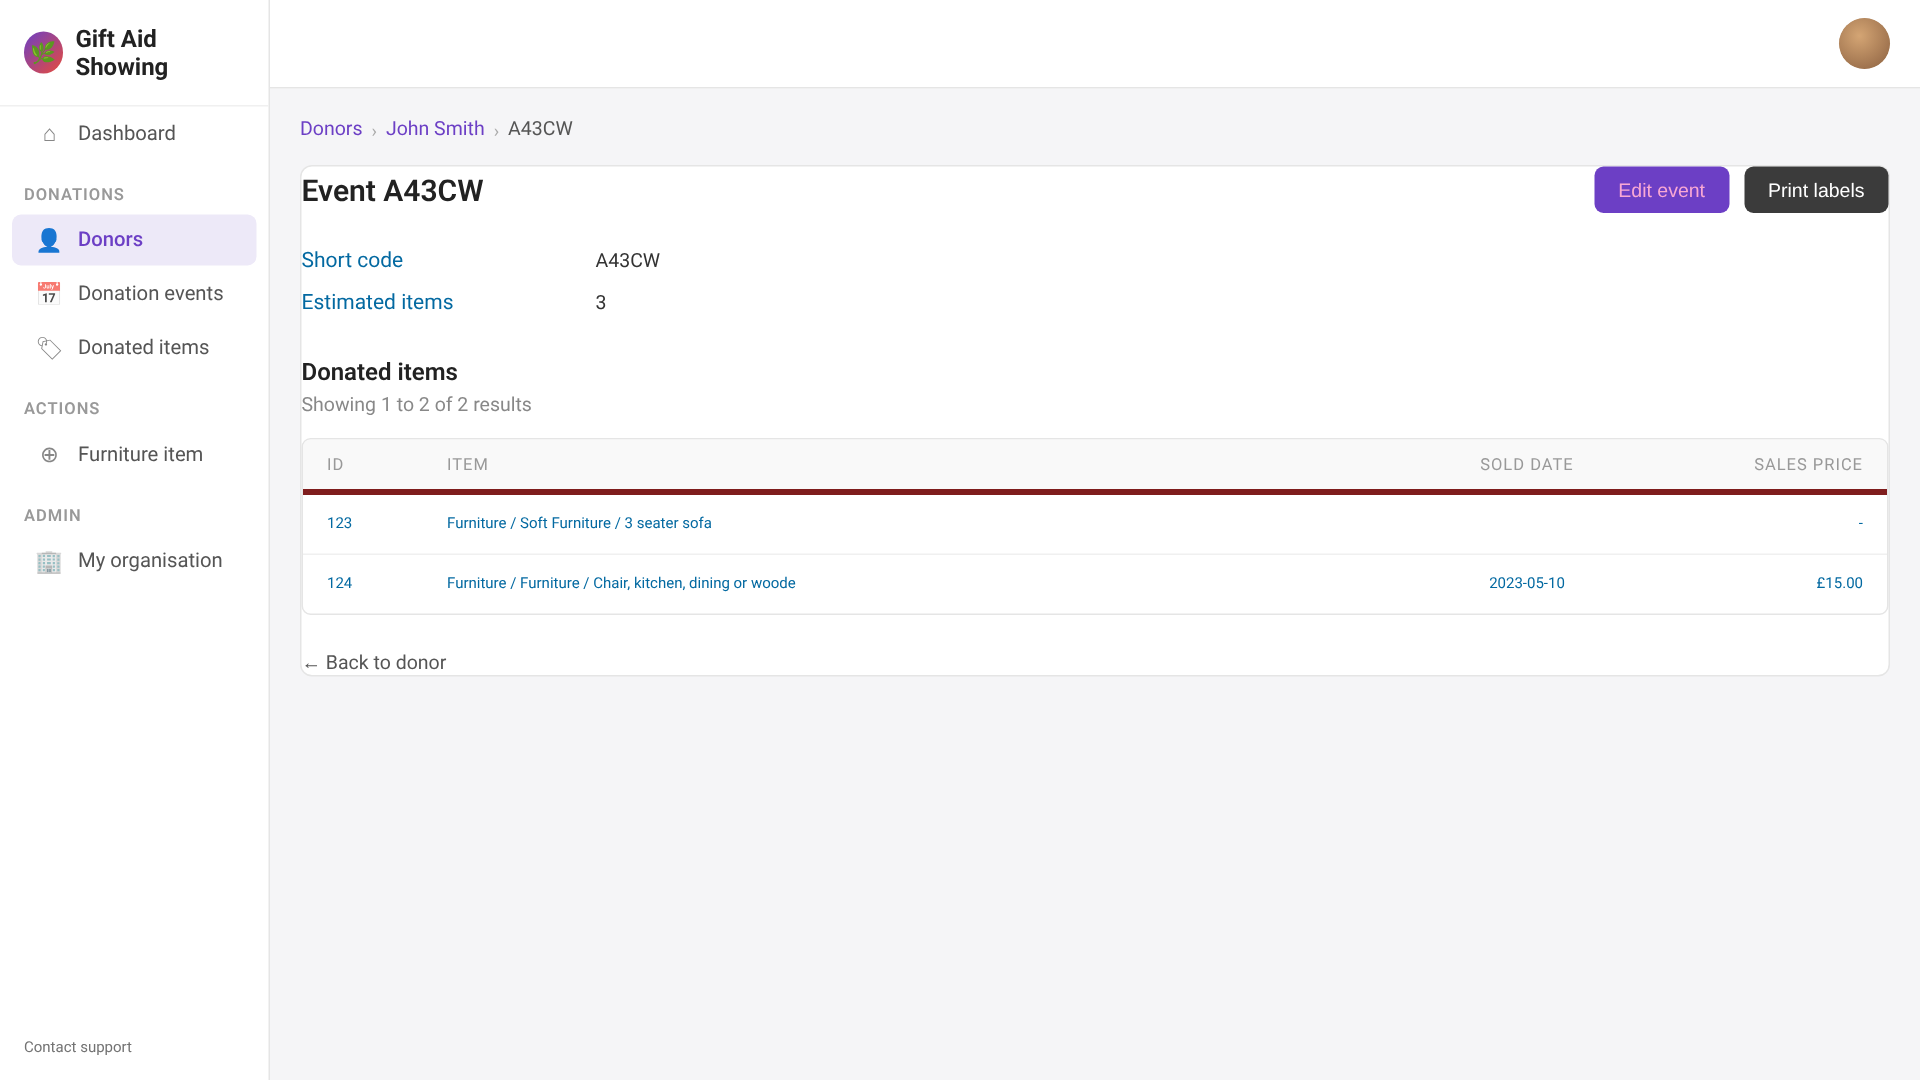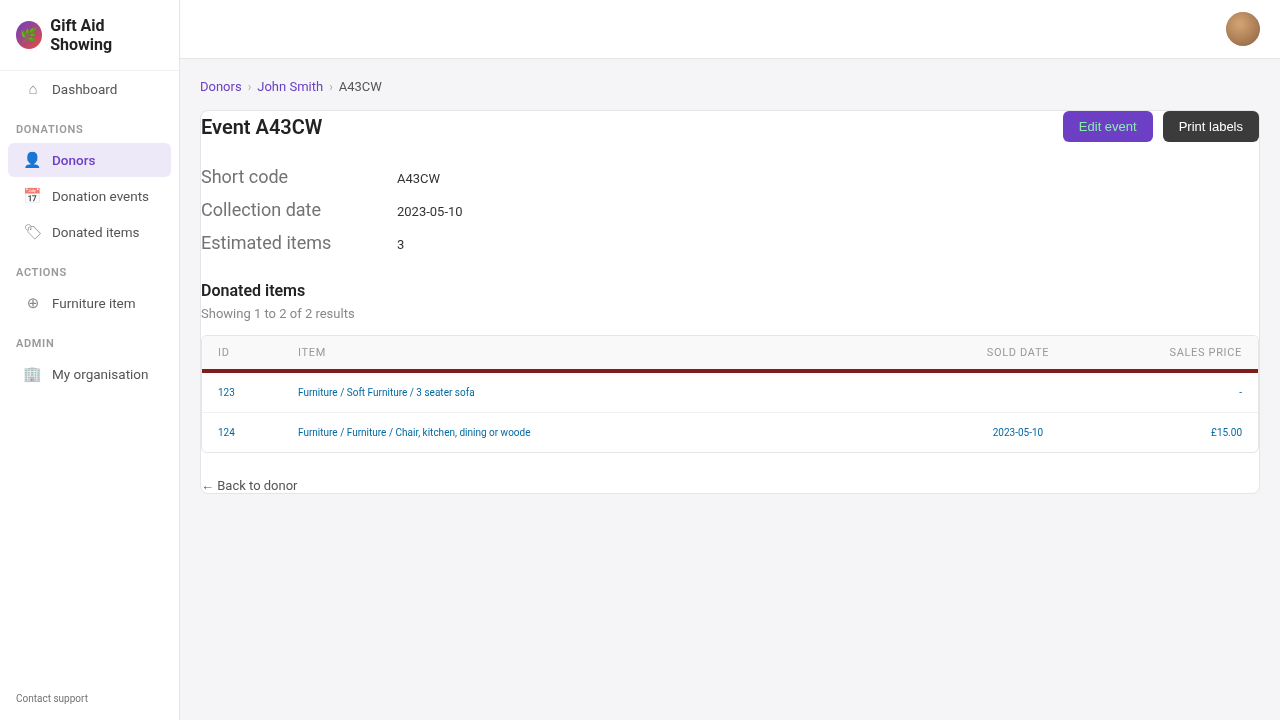--- a/index.html
+++ b/index.html
@@ -144,21 +144,21 @@
       font-weight: 600;
       color: #222;
     }
     .card-actions {
       display: flex;
       gap: 10px;
     }
     .btn-primary {
       padding: 8px 16px;
       background: #6c3fc5;
-      color: #86efac;
+      color: #f9a8d4;
       border: none;
       border-radius: 6px;
       font-size: 13px;
       font-weight: 500;
       cursor: pointer;
     }
     .btn-secondary {
       padding: 8px 16px;
       background: #3b3b3b;
       color: #fff;
@@ -174,22 +174,22 @@
       display: grid;
       gap: 12px;
       margin-bottom: 28px;
     }
     .meta-row {
       display: flex;
       align-items: baseline;
       gap: 16px;
     }
     .meta-label {
-      font-size: 18px;
-      color: #737373;
+      font-size: 14px;
+      color: #0369a1;
       width: 180px;
       flex-shrink: 0;
     }
     .meta-value {
       font-size: 13px;
       color: #333;
     }
 
     
     .section-title {
@@ -322,24 +322,20 @@
         <div class="card-actions">
           <button class="btn-primary">Edit event</button>
           <button class="btn-secondary">Print labels</button>
         </div>
       </div>
 
       <div class="meta-grid">
         <div class="meta-row">
           <span class="meta-label">Short code</span>
           <span class="meta-value">A43CW</span>
-        </div>
-        <div class="meta-row">
-          <span class="meta-label">Collection date</span>
-          <span class="meta-value">2023-05-10</span>
         </div>
         <div class="meta-row">
           <span class="meta-label">Estimated items</span>
           <span class="meta-value">3</span>
         </div>
       </div>
 
       <h2 class="section-title">Donated items</h2>
       <p class="results-count">Showing 1 to 2 of 2 results</p>
 

